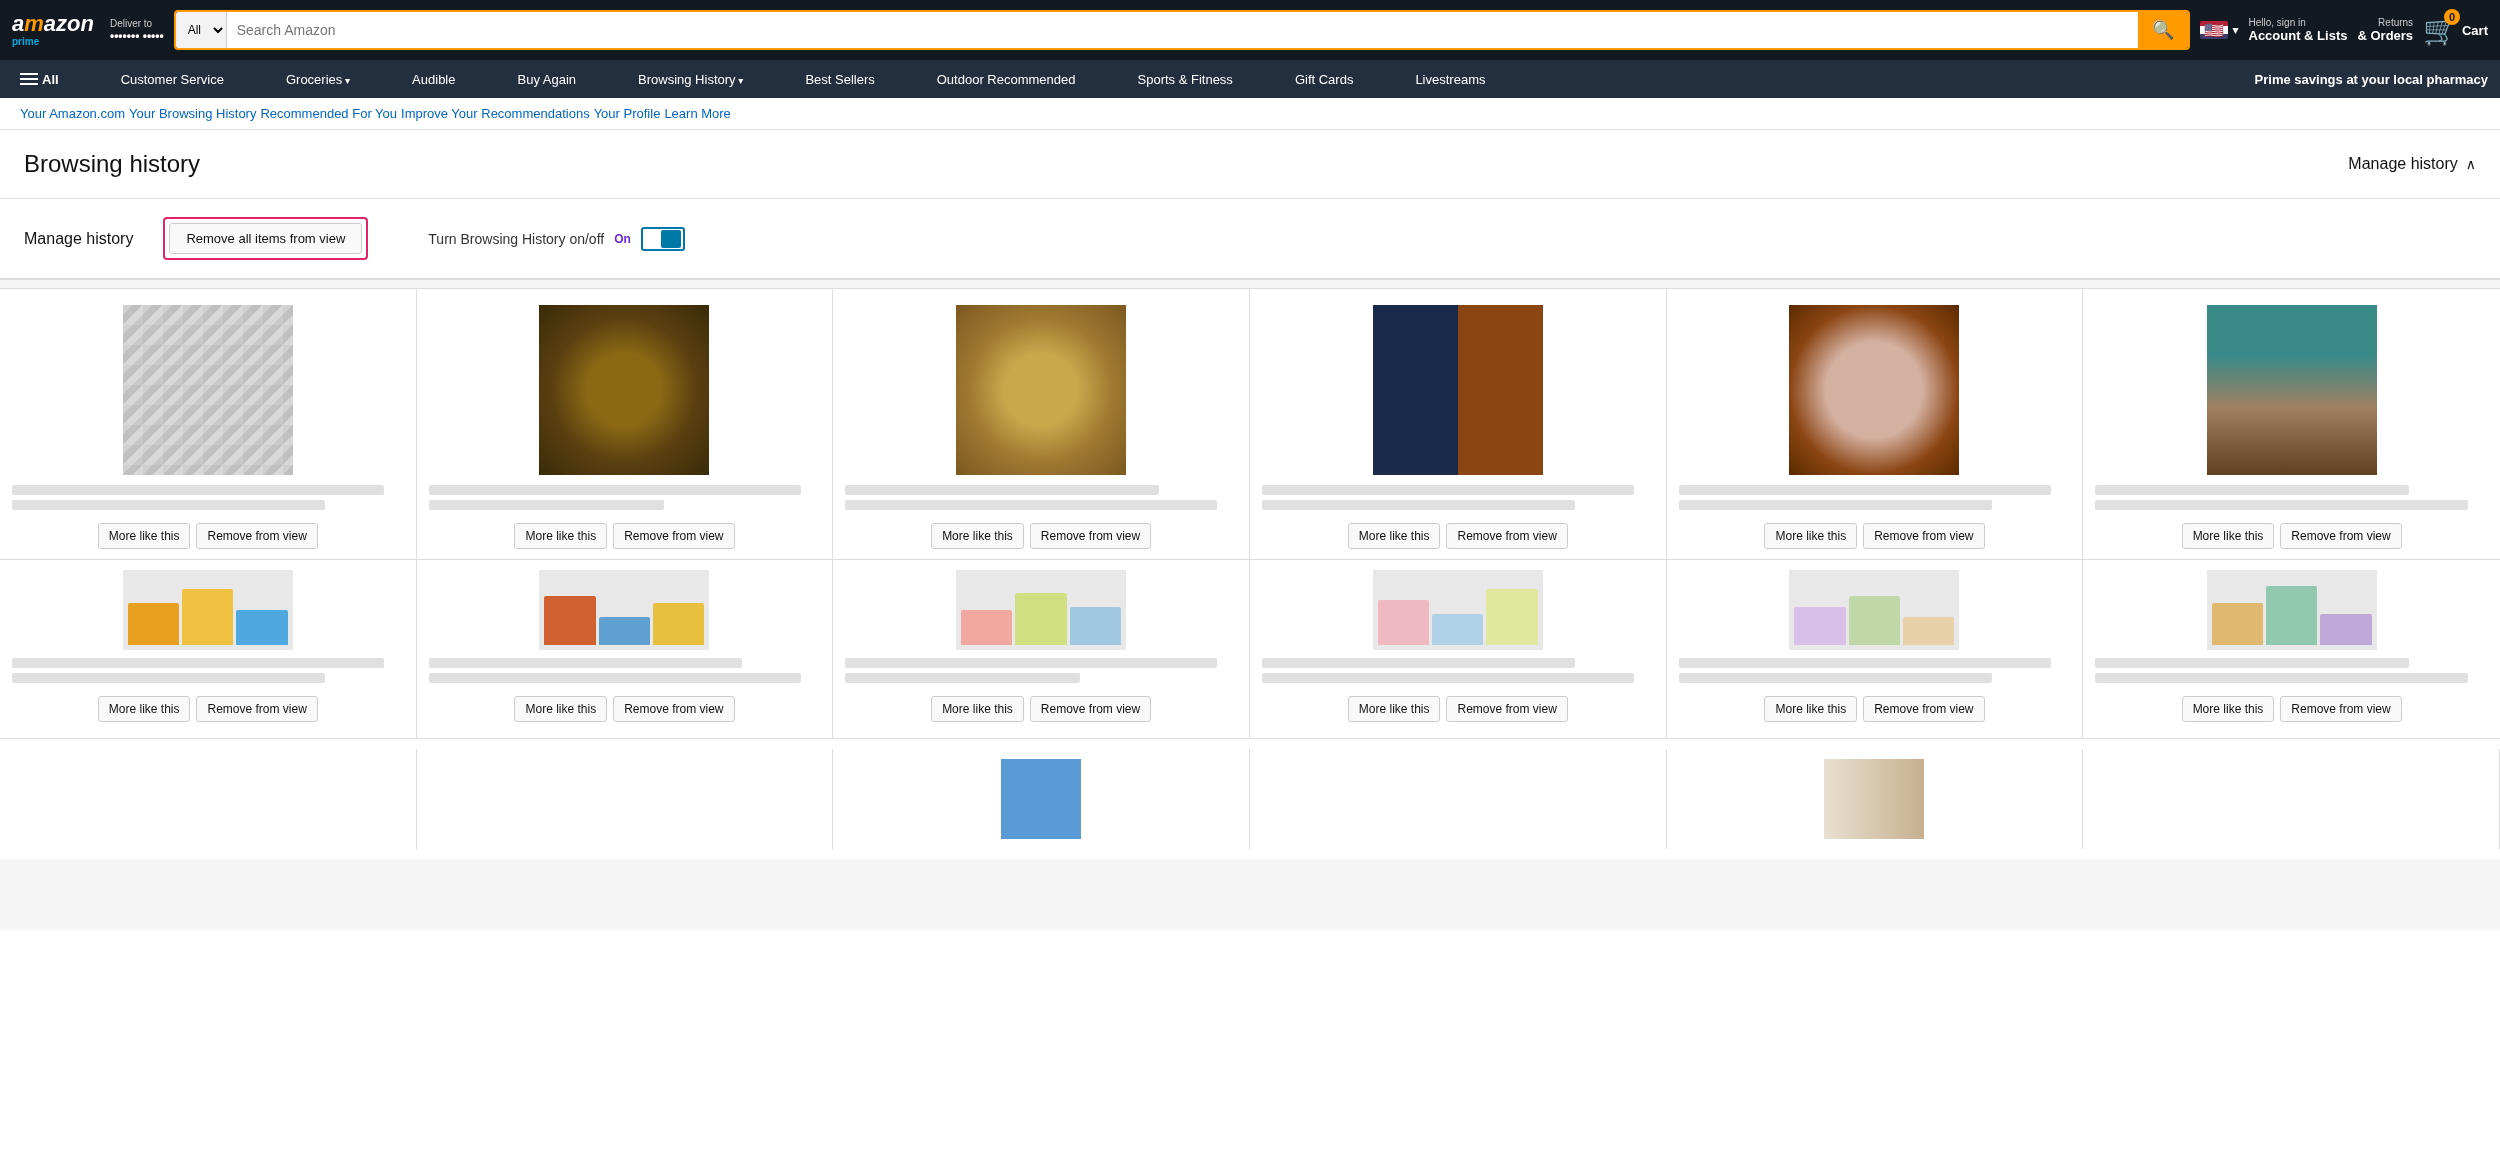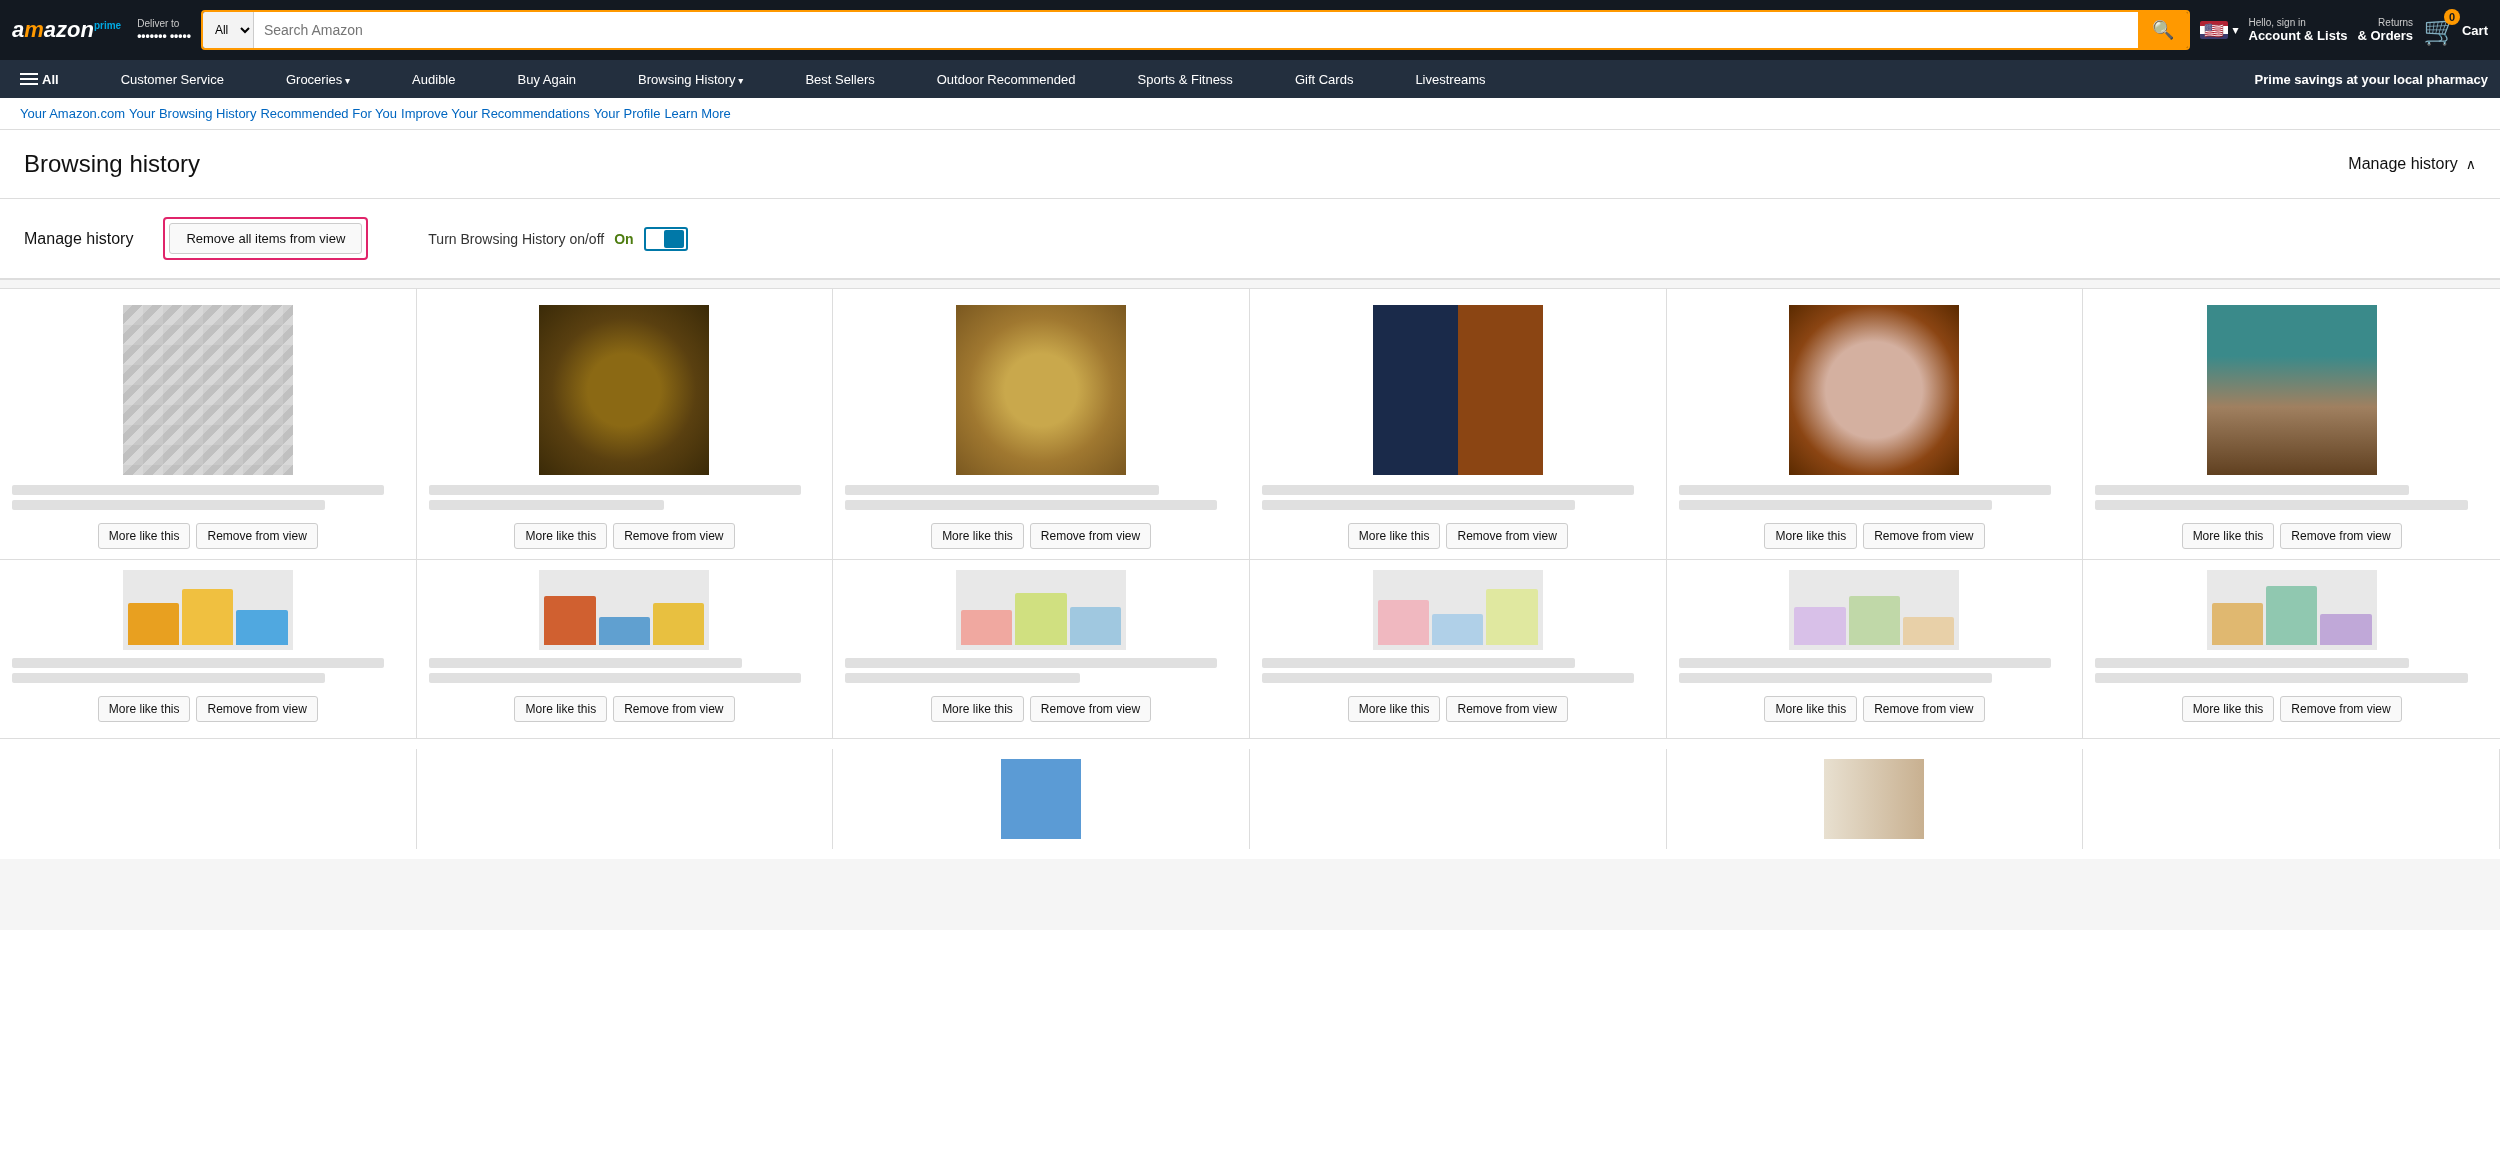--- a/index.html
+++ b/index.html
@@ -9,20 +9,21 @@
     .top-nav {
       background: #131921;
       display: flex;
       align-items: center;
       padding: 8px 12px;
       gap: 10px;
       height: 60px;
     }
     .logo-area {
       display: flex;
+      flex-direction: column;
       align-items: flex-start;
       margin-right: 6px;
       flex-shrink: 0;
     }
     .logo-text {
       color: #fff;
       font-size: 22px;
       font-style: italic;
       font-weight: bold;
       line-height: 1;
@@ -244,21 +245,21 @@
       color: #111;
     }
     .toggle-section {
       display: flex;
       align-items: center;
       gap: 10px;
       margin-left: 30px;
       font-size: 14px;
       color: #333;
     }
-    .toggle-on-label { font-weight: bold; font-size: 14px; color: #4d7c0f; }
+    .toggle-on-label { font-weight: bold; font-size: 12px; color: #6d28d9; }
     .toggle-switch {
       width: 44px;
       height: 24px;
       background: #fff;
       border: 2px solid #0078a8;
       border-radius: 3px;
       position: relative;
       cursor: pointer;
       display: flex;
       align-items: center;

